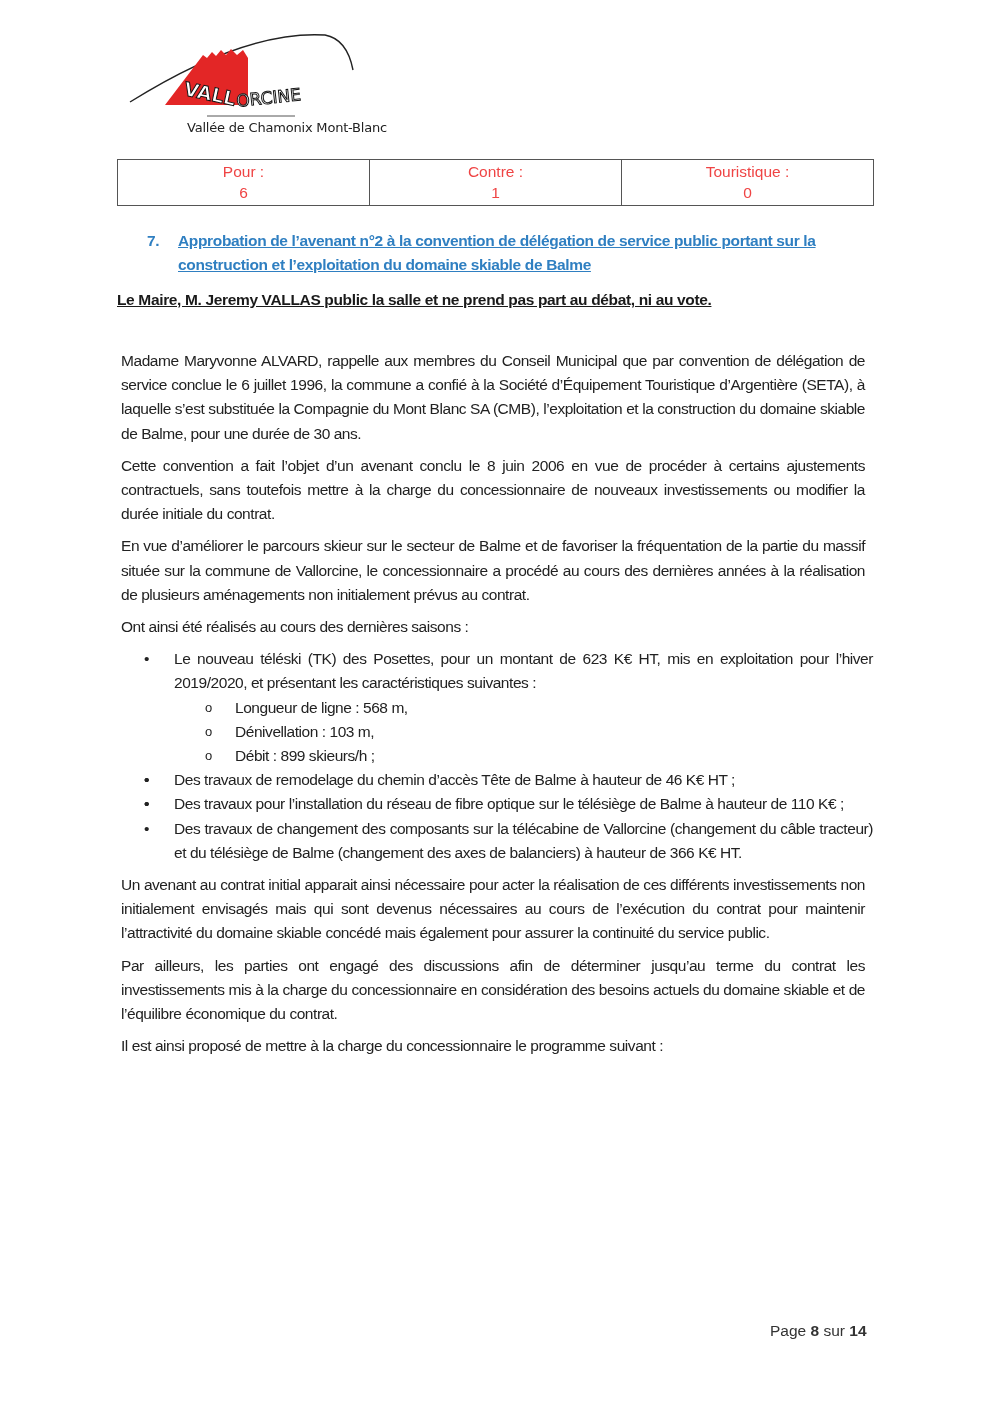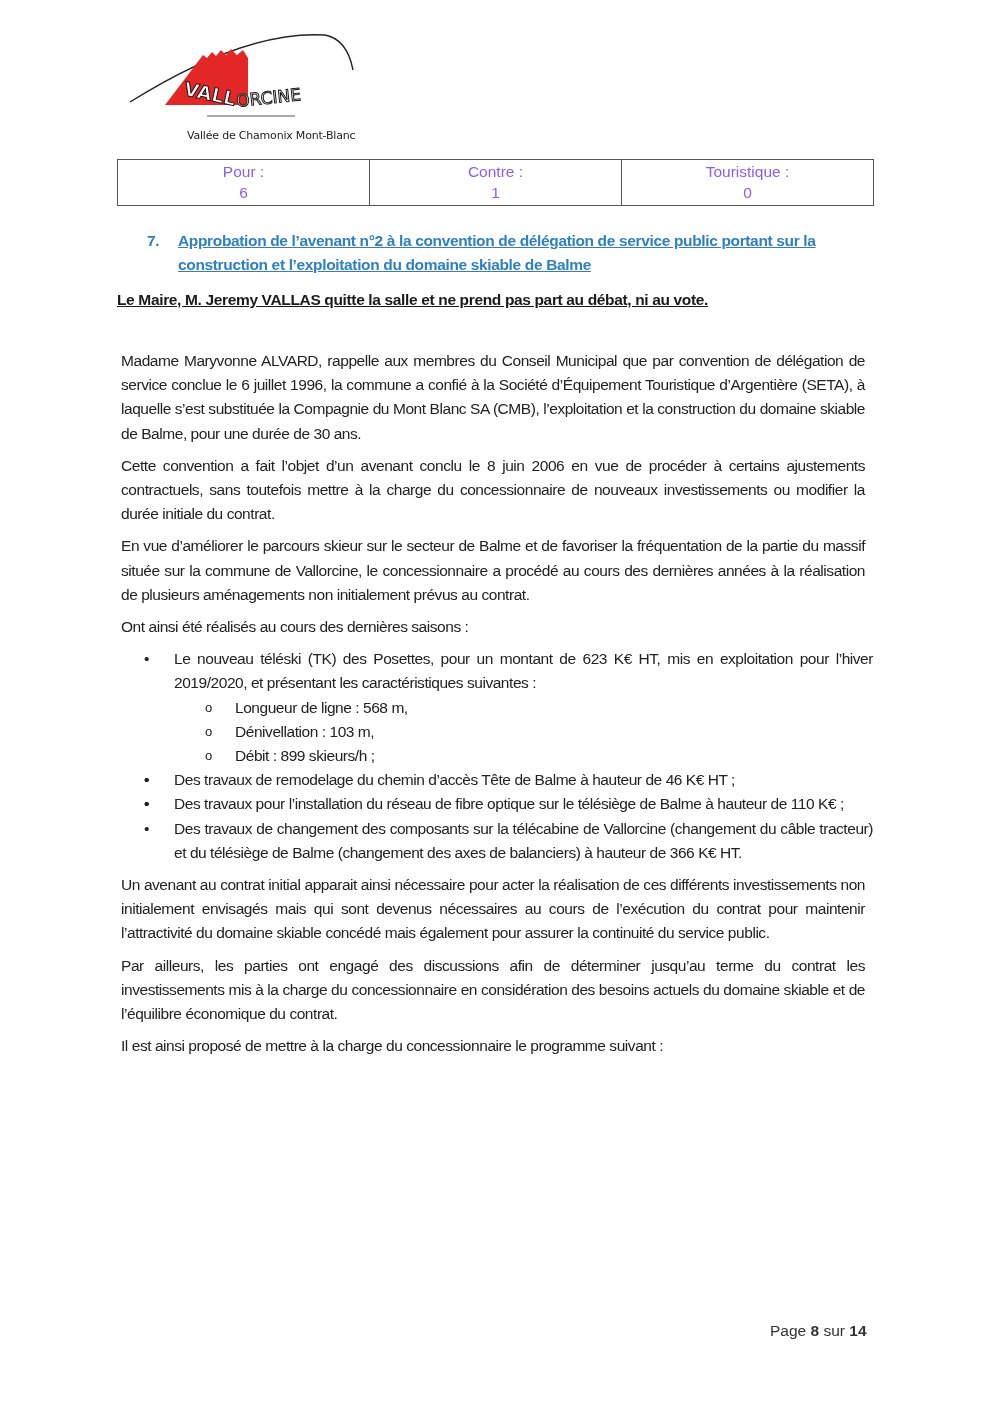--- a/index.html
+++ b/index.html
@@ -3,26 +3,26 @@
   <meta charset="utf-8">
   <style>
     html, body { margin: 0; padding: 0; background: #ffffff; }
     body {
       width: 1000px; height: 1414px; position: relative; overflow: hidden;
       font-family: "Liberation Sans", sans-serif; color: #1a1a1a;
     }
     .logo { position: absolute; left: 125px; top: 25px; width: 230px; height: 110px; }
     .logo svg { width: 100%; height: 100%; }
     .logo-sub {
-      position: absolute; left: 187px; top: 129px; font-size: 11px; color: #222;
+      position: absolute; left: 187px; top: 120px; font-size: 13px; color: #222;
       font-family: "DejaVu Sans", sans-serif; letter-spacing: -0.2px;
     }
     .vote-table {
       position: absolute; left: 117px; top: 159px; width: 757px; height: 47px;
-      border-collapse: collapse; font-size: 15.5px; color: #8b5cf6;
+      border-collapse: collapse; font-size: 15.5px; color: #ef4444;
     }
     .vote-table td {
       border: 1px solid #555; text-align: center; width: 33.3%; line-height: 21px; padding: 1px 0 2px;
       font-family: "Liberation Sans", sans-serif;
     }
     .section-title {
       position: absolute; left: 147px; top: 229px; width: 735px;
       color: #2f7fc1; font-weight: bold; font-size: 15.5px; line-height: 24px;
       font-family: "Liberation Sans Narrow", "Liberation Sans", sans-serif;
       letter-spacing: -0.35px;
@@ -80,21 +80,21 @@
     </td>
   </tr>
 </tbody>
   </table>
 
 <div class="section-title">
   <span class="num">7.</span>
   <span class="txt">Approbation de l’avenant n°2 à la convention de délégation de service public portant sur la construction et l’exploitation du domaine skiable de Balme</span>
 </div>
 
-<div class="mayor-note">Le Maire, M. Jeremy VALLAS quitte la salle et ne prend pas part au débat, ni au vote.</div>
+<div class="mayor-note">Le Maire, M. Jeremy VALLAS public la salle et ne prend pas part au débat, ni au vote.</div>
 
 <div class="body-text">
   <div style="height:0"></div>
   <p>Madame Maryvonne ALVARD, rappelle aux membres du Conseil Municipal que par convention de délégation de service conclue le 6 juillet 1996, la commune a confié à la Société d’Équipement Touristique d’Argentière (SETA), à laquelle s’est substituée la Compagnie du Mont Blanc SA (CMB), l’exploitation et la construction du domaine skiable de Balme, pour une durée de 30 ans.</p>
   <p>Cette convention a fait l’objet d’un avenant conclu le 8 juin 2006 en vue de procéder à certains ajustements contractuels, sans toutefois mettre à la charge du concessionnaire de nouveaux investissements ou modifier la durée initiale du contrat.</p>
   <p>En vue d’améliorer le parcours skieur sur le secteur de Balme et de favoriser la fréquentation de la partie du massif située sur la commune de Vallorcine, le concessionnaire a procédé au cours des dernières années à la réalisation de plusieurs aménagements non initialement prévus au contrat.</p>
   <p>Ont ainsi été réalisés au cours des dernières saisons :</p>
   <ul class="bullets">
     <li>
       <span class="dot">•</span>

